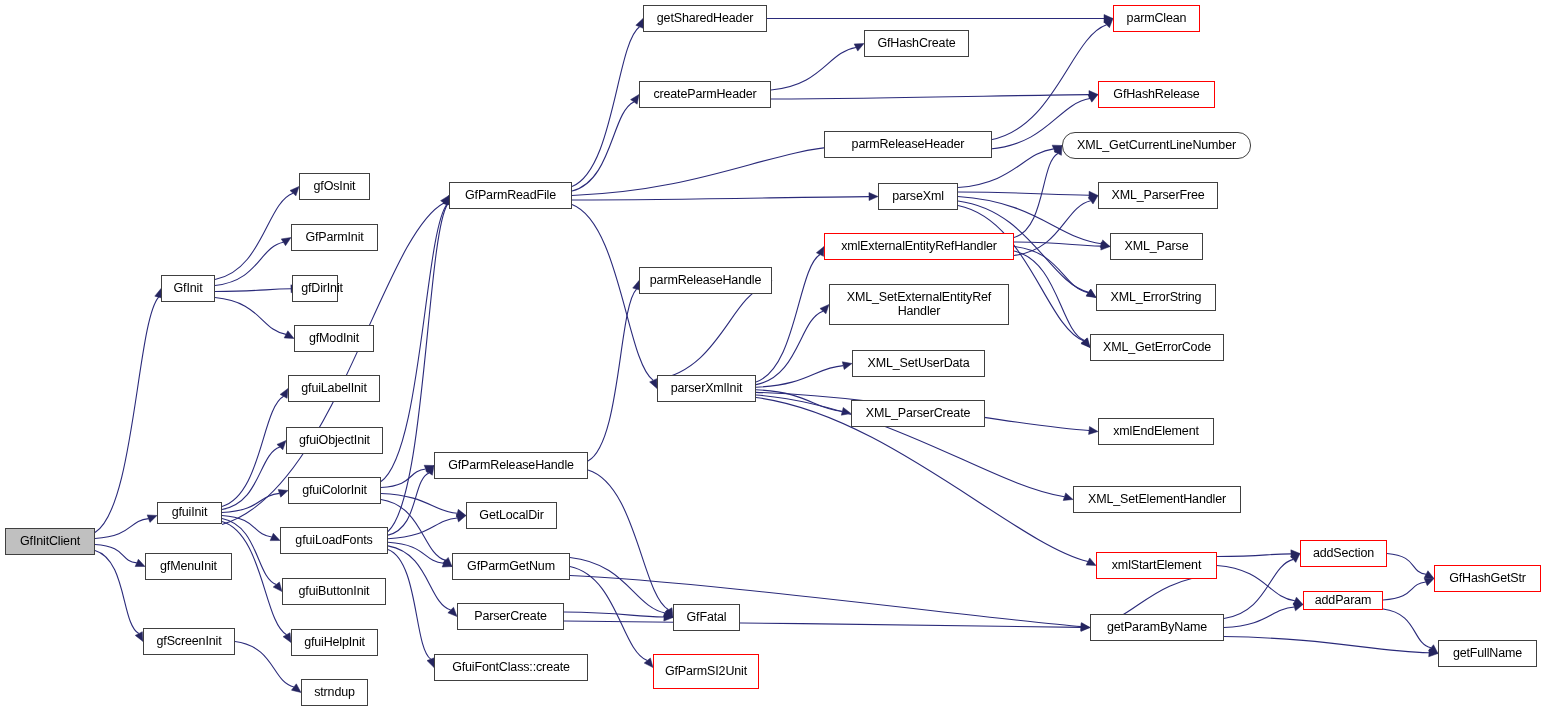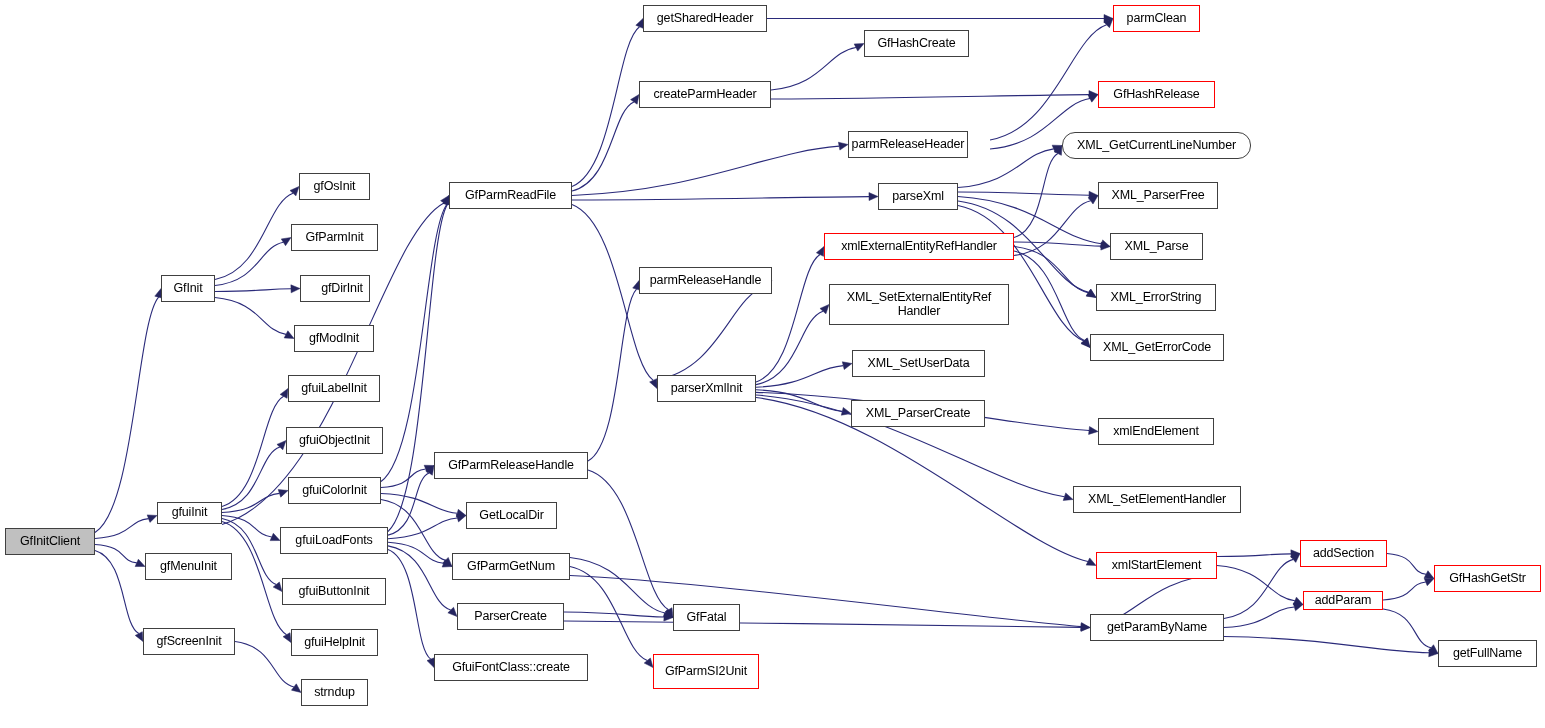--- a/index.html
+++ b/index.html
@@ -163,21 +163,21 @@
       <polygon points="1438,653.5 1428.4873355637817,650.9486836096028 1433.5192947603548,644.7294081981079"></polygon>
     </svg>
   <div id="nodes">
       <div class="node hl" style="left: 5px; top: 528px; width: 90px; height: 27px;">GfInitClient</div>
       <div class="node plain" style="left: 161px; top: 275px; width: 54px; height: 27px;">GfInit</div>
       <div class="node plain" style="left: 157px; top: 502px; width: 65px; height: 22px;">gfuiInit</div>
       <div class="node plain" style="left: 145px; top: 553px; width: 87px; height: 27px;">gfMenuInit</div>
       <div class="node plain" style="left: 143px; top: 628px; width: 92px; height: 27px;">gfScreenInit</div>
       <div class="node plain" style="left: 299px; top: 173px; width: 71px; height: 27px;">gfOsInit</div>
       <div class="node plain" style="left: 291px; top: 224px; width: 87px; height: 27px;">GfParmInit</div>
-      <div class="node plain" style="left: 300px; top: 275px; width: 70px; height: 27px; padding-left: 14px;">gfDirInit</div>
+      <div class="node plain" style="left: 292px; top: 275px; width: 46px; height: 27px; padding-left: 14px;">gfDirInit</div>
       <div class="node plain" style="left: 294px; top: 325px; width: 80px; height: 27px;">gfModInit</div>
       <div class="node plain" style="left: 288px; top: 375px; width: 92px; height: 27px;">gfuiLabelInit</div>
       <div class="node plain" style="left: 286px; top: 427px; width: 97px; height: 27px;">gfuiObjectInit</div>
       <div class="node plain" style="left: 288px; top: 477px; width: 93px; height: 27px;">gfuiColorInit</div>
       <div class="node plain" style="left: 280px; top: 527px; width: 108px; height: 27px;">gfuiLoadFonts</div>
       <div class="node plain" style="left: 282px; top: 578px; width: 104px; height: 27px;">gfuiButtonInit</div>
       <div class="node plain" style="left: 291px; top: 629px; width: 87px; height: 27px;">gfuiHelpInit</div>
       <div class="node plain" style="left: 301px; top: 679px; width: 67px; height: 27px;">strndup</div>
       <div class="node plain" style="left: 449px; top: 182px; width: 123px; height: 27px;">GfParmReadFile</div>
       <div class="node plain" style="left: 434px; top: 452px; width: 154px; height: 27px;">GfParmReleaseHandle</div>
@@ -185,21 +185,21 @@
       <div class="node plain" style="left: 452px; top: 553px; width: 118px; height: 27px;">GfParmGetNum</div>
       <div class="node plain" style="left: 457px; top: 603px; width: 107px; height: 27px;">ParserCreate</div>
       <div class="node plain" style="left: 434px; top: 654px; width: 154px; height: 27px;">GfuiFontClass::create</div>
       <div class="node plain" style="left: 643px; top: 5px; width: 124px; height: 27px;">getSharedHeader</div>
       <div class="node plain" style="left: 639px; top: 81px; width: 132px; height: 27px;">createParmHeader</div>
       <div class="node plain" style="left: 639px; top: 267px; width: 133px; height: 27px;">parmReleaseHandle</div>
       <div class="node plain" style="left: 657px; top: 375px; width: 99px; height: 27px; text-align: center;">parserXmlInit</div>
       <div class="node plain" style="left: 673px; top: 604px; width: 67px; height: 27px;">GfFatal</div>
       <div class="node red" style="left: 653px; top: 654px; width: 106px; height: 35px;">GfParmSI2Unit</div>
       <div class="node plain" style="left: 864px; top: 30px; width: 105px; height: 27px;">GfHashCreate</div>
-      <div class="node plain" style="left: 848px; top: 131px; width: 120px; height: 27px;">parmReleaseHeader</div>
+      <div class="node plain" style="left: 824px; top: 131px; width: 168px; height: 27px;">parmReleaseHeader</div>
       <div class="node plain" style="left: 878px; top: 183px; width: 80px; height: 27px;">parseXml</div>
       <div class="node red" style="left: 824px; top: 233px; width: 190px; height: 27px;">xmlExternalEntityRefHandler</div>
       <div class="node plain" style="left: 829px; top: 284px; width: 180px; height: 41px;">XML_SetExternalEntityRef
 Handler</div>
       <div class="node plain" style="left: 852px; top: 350px; width: 133px; height: 27px;">XML_SetUserData</div>
       <div class="node plain" style="left: 851px; top: 400px; width: 134px; height: 27px;">XML_ParserCreate</div>
       <div class="node red" style="left: 1113px; top: 5px; width: 87px; height: 27px;">parmClean</div>
       <div class="node red" style="left: 1098px; top: 81px; width: 117px; height: 27px;">GfHashRelease</div>
       <div class="node plain" style="left: 1062px; top: 132px; width: 189px; height: 27px; border-radius: 13px;">XML_GetCurrentLineNumber</div>
       <div class="node plain" style="left: 1098px; top: 182px; width: 120px; height: 27px;">XML_ParserFree</div>

